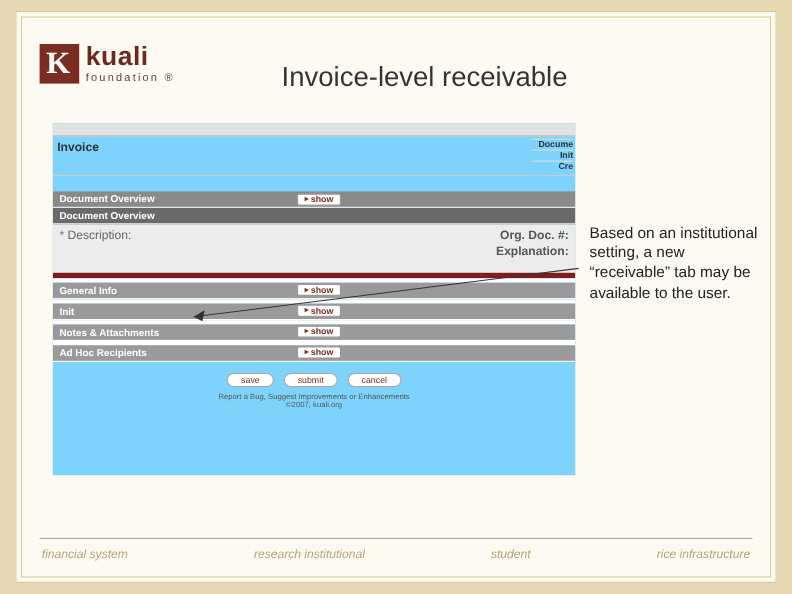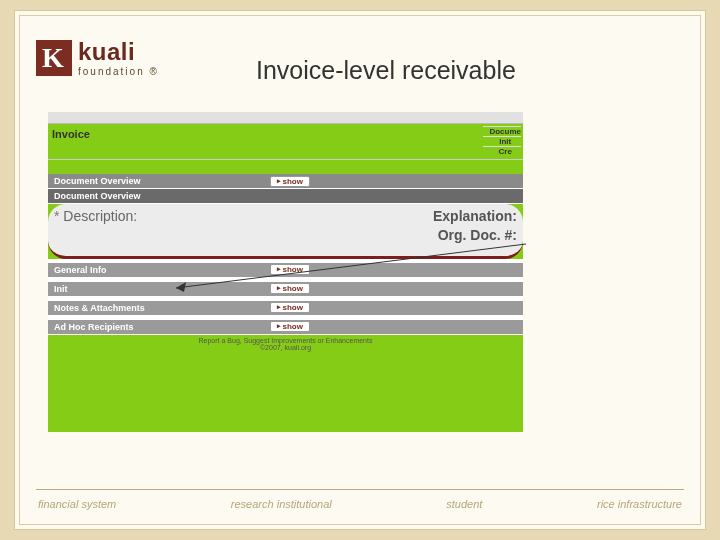--- a/index.html
+++ b/index.html
@@ -49,41 +49,41 @@
   .title {
     position: absolute;
     left: 230px; top: 34px;
     font-size: 25px;
     color: #333;
   }
   .screenshot {
     position: absolute;
     left: 22px; top: 90px;
     width: 475px; height: 320px;
-    background: #84cc16;
+    background: #7dd3fc;
     font-size: 9px;
     color: #333;
     overflow: hidden;
   }
   .ss-titlebar {
     background: #e1e1e1;
     height: 12px;
     border-bottom: 1px solid #bbb;
   }
   .ss-header {
     display: flex;
     justify-content: space-between;
     align-items: flex-start;
     padding: 2px 0 2px 4px;
     border-bottom: 1px solid #ccc;
     min-height: 32px;
   }
   .ss-invoice { font-weight: bold; font-size: 11px; padding-top: 2px; }
   .ss-rightlabels {
-    text-align: center;
+    text-align: right;
     font-size: 8px;
     font-weight: bold;
     line-height: 1.15;
     padding-right: 2px;
   }
   .ss-rightlabels div { border-top: 1px solid #ddd; padding: 0 0 0 6px; }
   .spacer { height: 14px; }
   .section-bar {
     background: #8a8a8a;
     color: #fff;
@@ -108,23 +108,22 @@
     border-radius: 2px;
     display: inline-flex; align-items: center;
   }
   .show-btn::before {
     content: "▸"; font-size: 7px; margin-right: 2px; color: #7a2d20;
   }
   .desc-row {
     background: #ececec;
     padding: 4px 6px 10px 6px;
     display: flex;
-    font-size: 14px;
-    border-bottom: 3px solid #7f1d1d;
-    border-radius: 18px;
+    font-size: 11px;
+    border-bottom: 5px solid #7f1d1d;
   }
   .desc-left { width: 55%; }
   .desc-left-label { color: #666; }
   .desc-left-label::before { content: "* "; color: #777; }
   .desc-right { width: 45%; text-align: right; font-weight: bold; color: #555; }
   .desc-right div { margin-bottom: 3px; }
   .collapsed-row {
     background: #9a9a9a;
     color: #fff;
     font-size: 9px;
@@ -221,22 +220,22 @@
             </span>
         </div>
         <div class="section-bar dark">
           <span>Document Overview</span>
         </div>
         <div class="desc-row">
           <div class="desc-left">
             <span class="desc-left-label">Description:</span>
           </div>
           <div class="desc-right">
+            <div>Org. Doc. #:</div>
             <div>Explanation:</div>
-            <div>Org. Doc. #:</div>
           </div>
         </div>
 
         <div class="gap"></div>
         <div class="collapsed-row">
           <span>General Info</span>
           <span class="show-btn">
               <span>show</span>
             </span>
         </div>
@@ -255,31 +254,37 @@
             </span>
         </div>
         <div class="gap"></div>
         <div class="collapsed-row">
           <span>Ad Hoc Recipients</span>
           <span class="show-btn">
               <span>show</span>
             </span>
         </div>
 
+        <div class="btn-row">
+          <span class="pill-btn">save</span>
+          <span class="pill-btn">submit</span>
+          <span class="pill-btn">cancel</span>
+        </div>
         <div class="ss-footer">
           <div>Report a Bug, Suggest Improvements or Enhancements</div>
           <div>©2007, kuali.org</div>
         </div>
       </div>
 
       <svg class="arrow" viewBox="0 0 365 60">
         <line x1="360" y1="2" x2="10" y2="46" stroke="#333" stroke-width="1"></line>
         <polygon points="10,46 20,40 18,50" fill="#333"></polygon>
       </svg>
 
+      <div class="callout">Based on an institutional setting, a new “receivable” tab may be available to the user.</div>
 
       <div class="bottom-divider"></div>
       <div class="bottom-links">
         <span>financial system</span>
         <span>research institutional</span>
         <span>student</span>
         <span>rice infrastructure</span>
       </div>
 
     </div>

